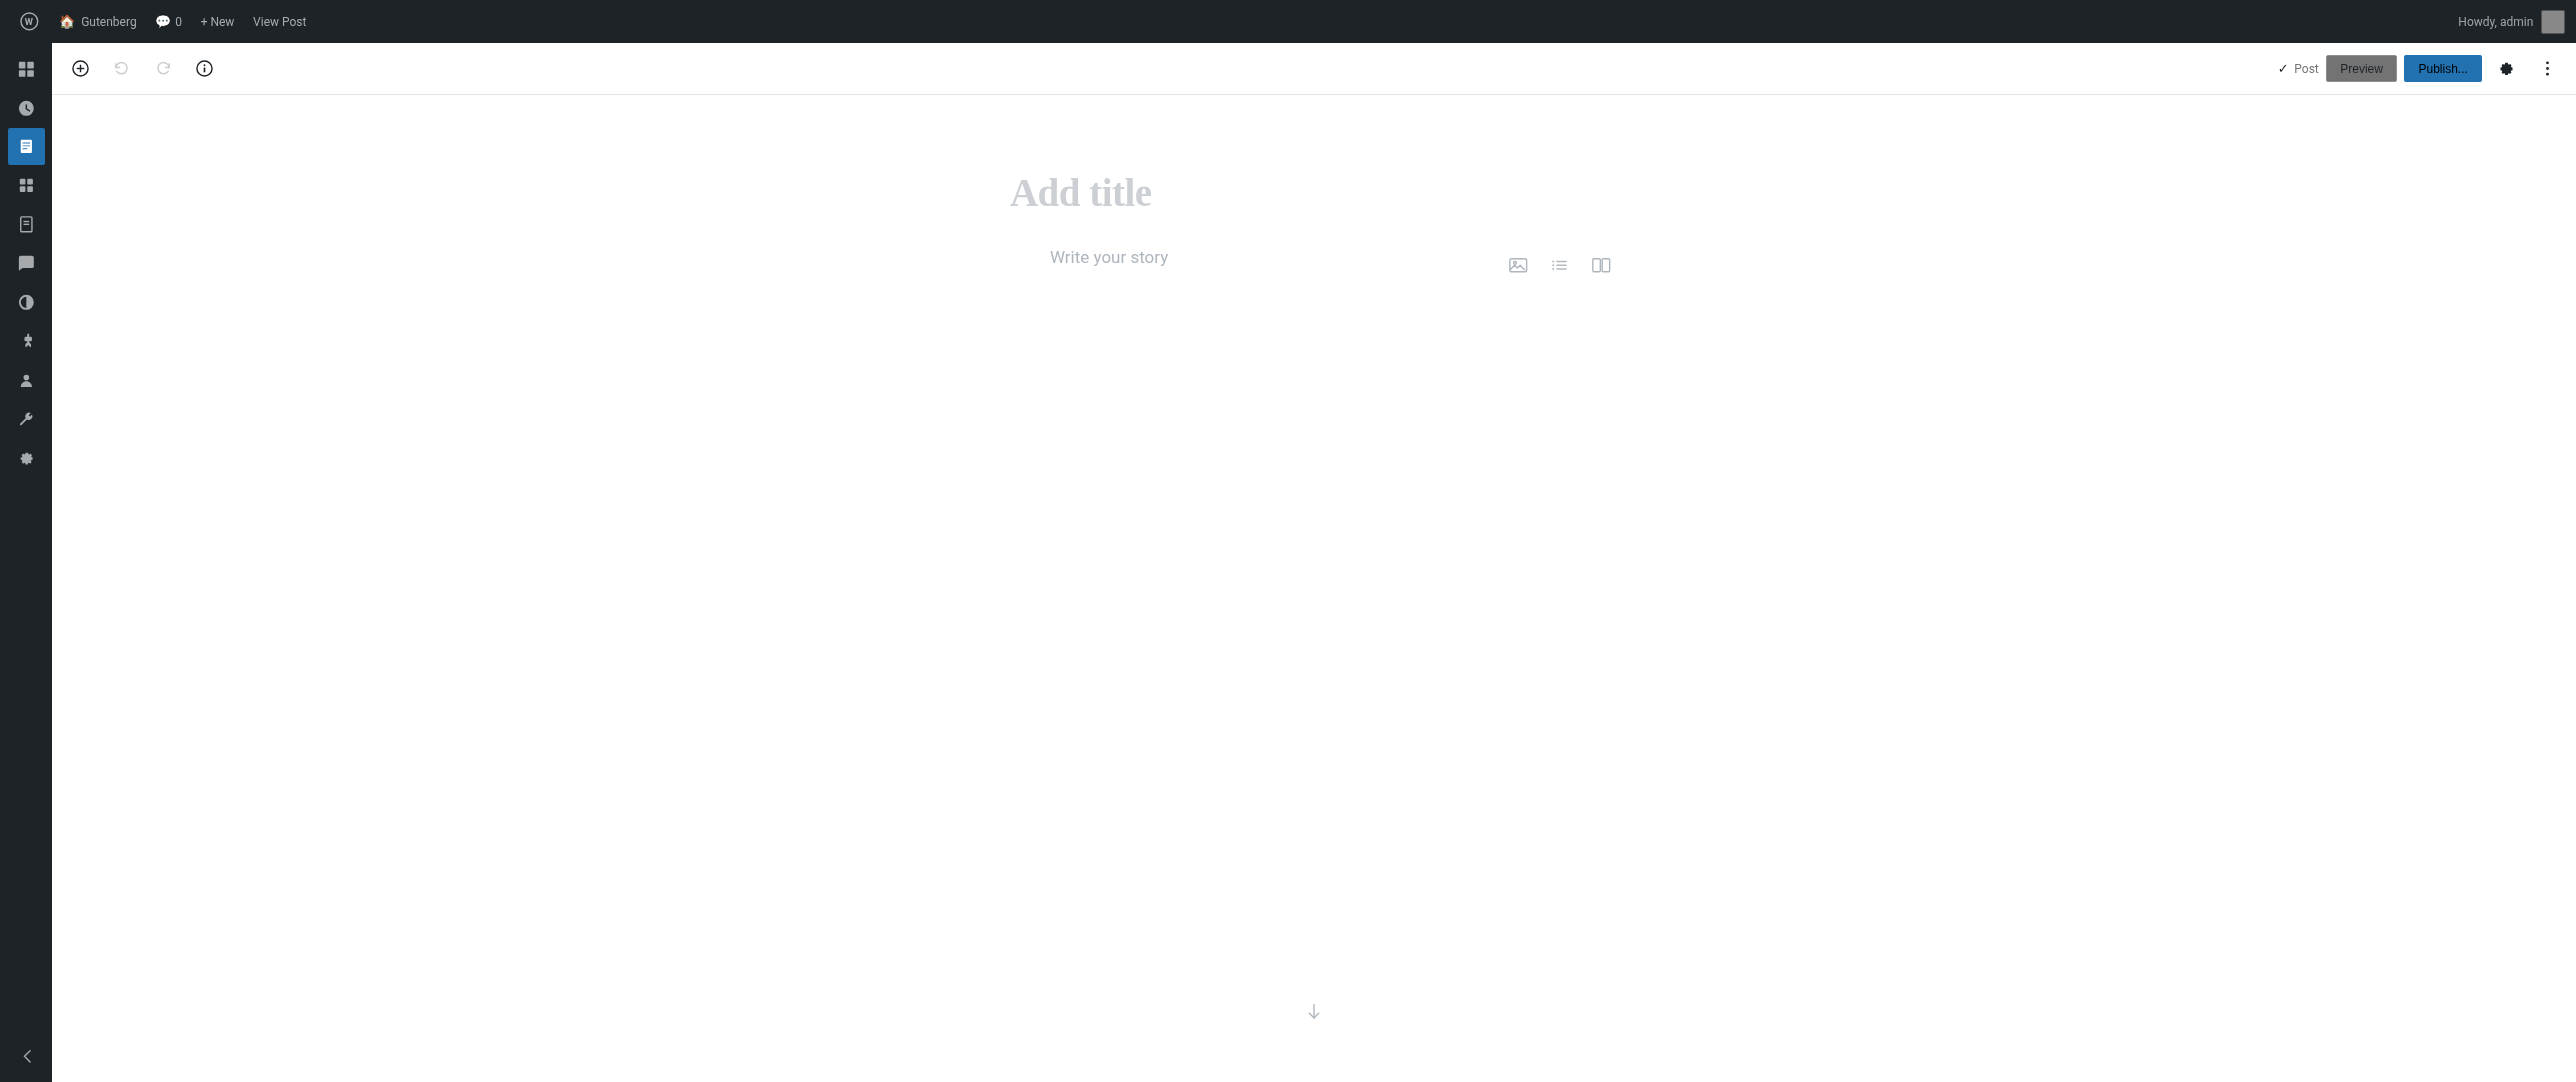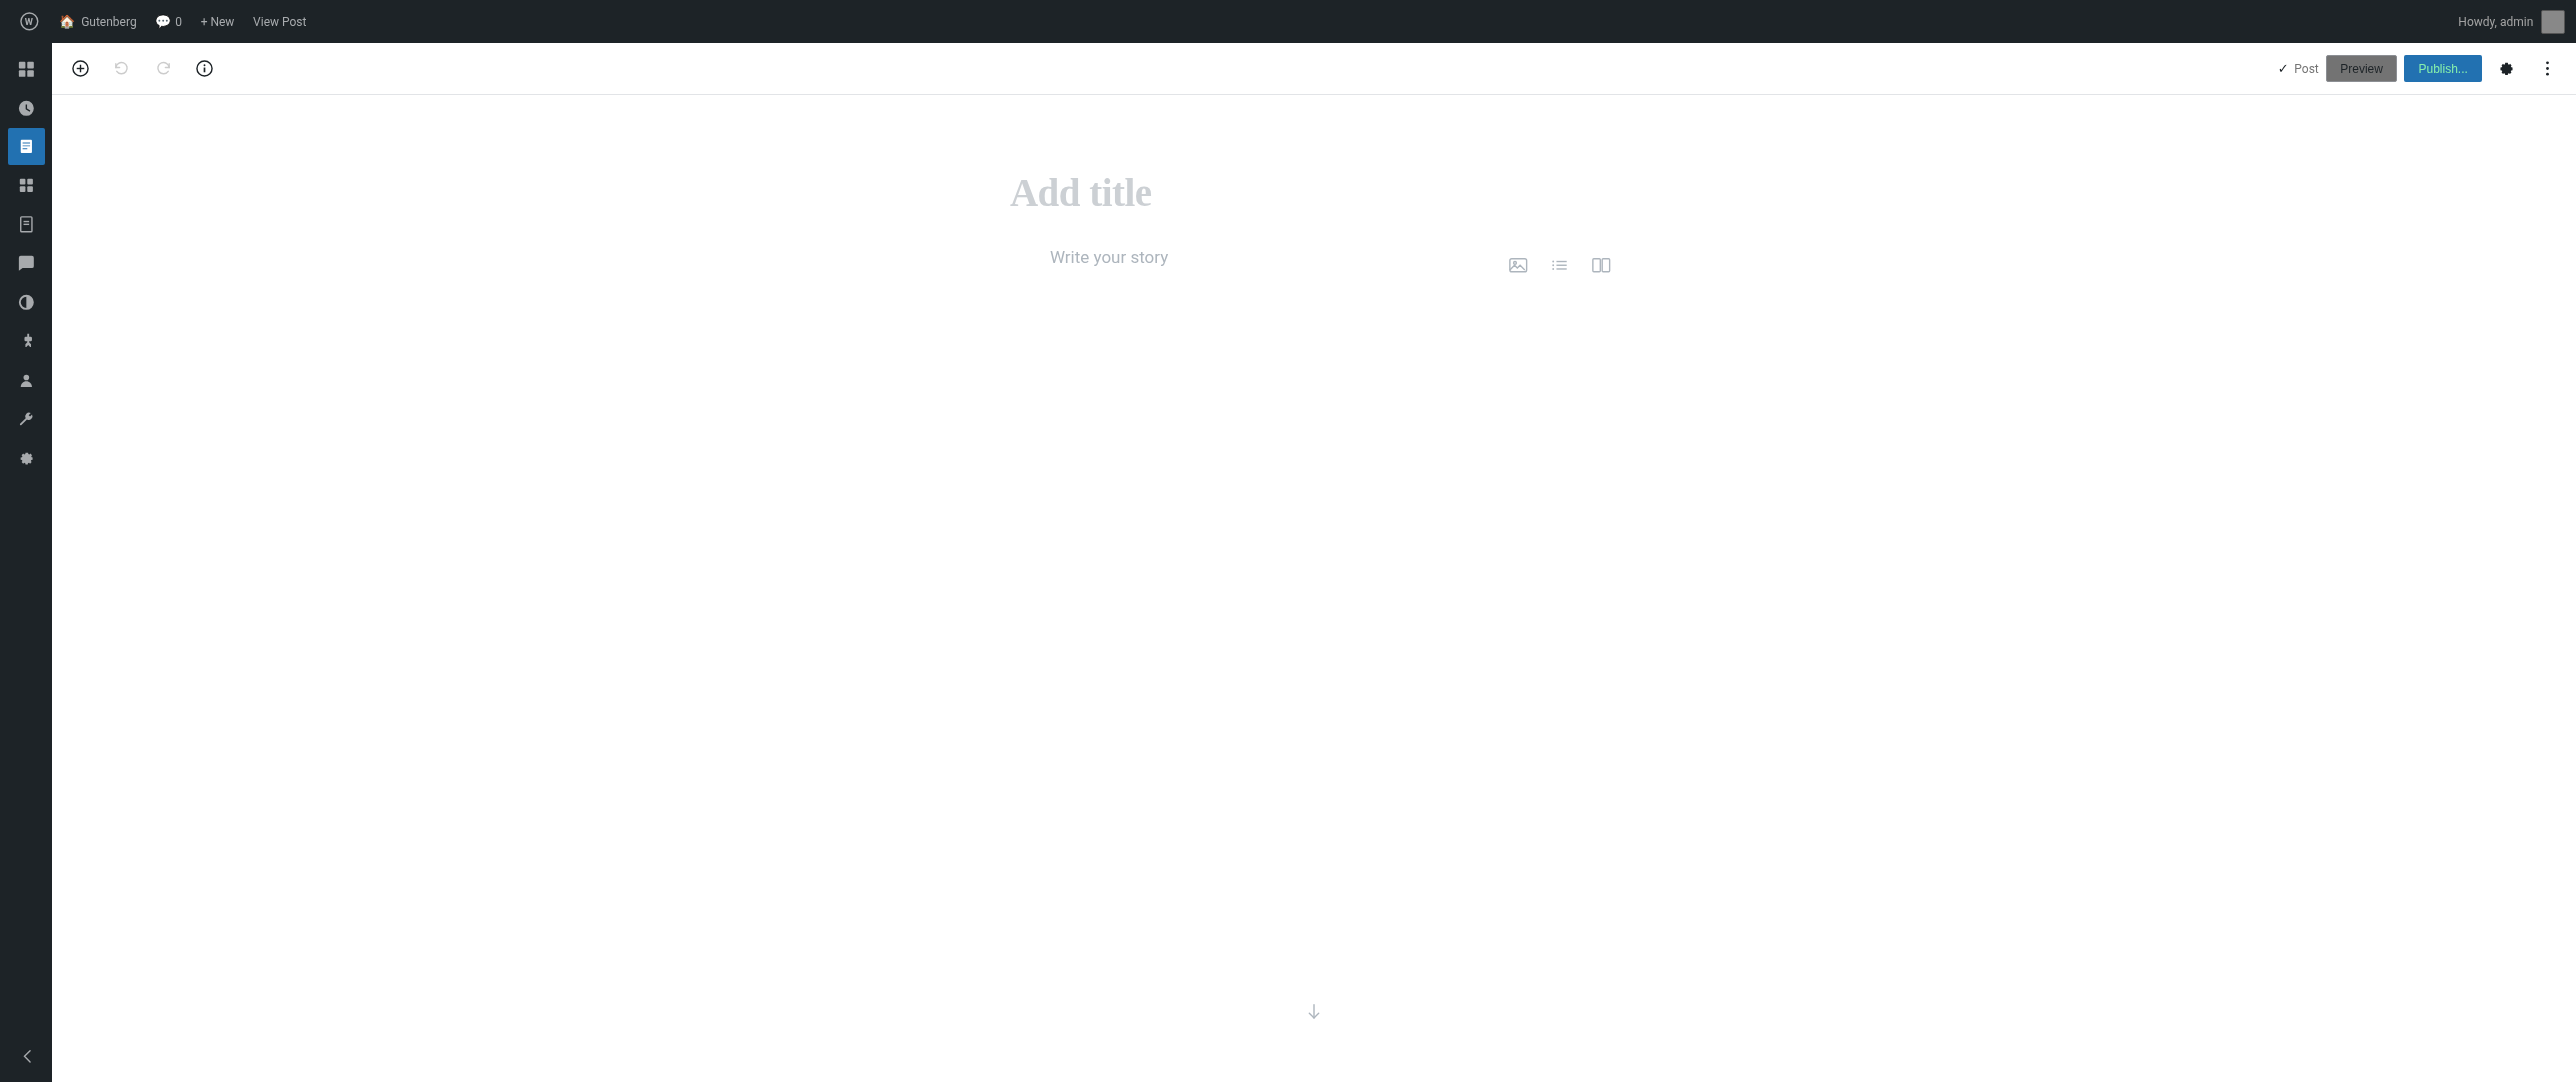--- a/index.html
+++ b/index.html
@@ -120,21 +120,21 @@
       cursor: pointer;
       color: #1d2327;
     }
     .btn-publish {
       padding: 5.6px 13px;
       background: #2271b1;
       border: 0.9px solid transparent;
       border-radius: 1.9px;
       font-size: 12px;
       cursor: pointer;
-      color: #86efac;
+      color: #000000;
       font-weight: 500;
     }
     .toolbar-gear, .toolbar-more {
       width: 34px; height: 34px;
       display: flex; align-items: center; justify-content: center;
       color: #1d2327;
       cursor: pointer;
       border-radius: 1.9px;
       font-size: 15px;
     }

